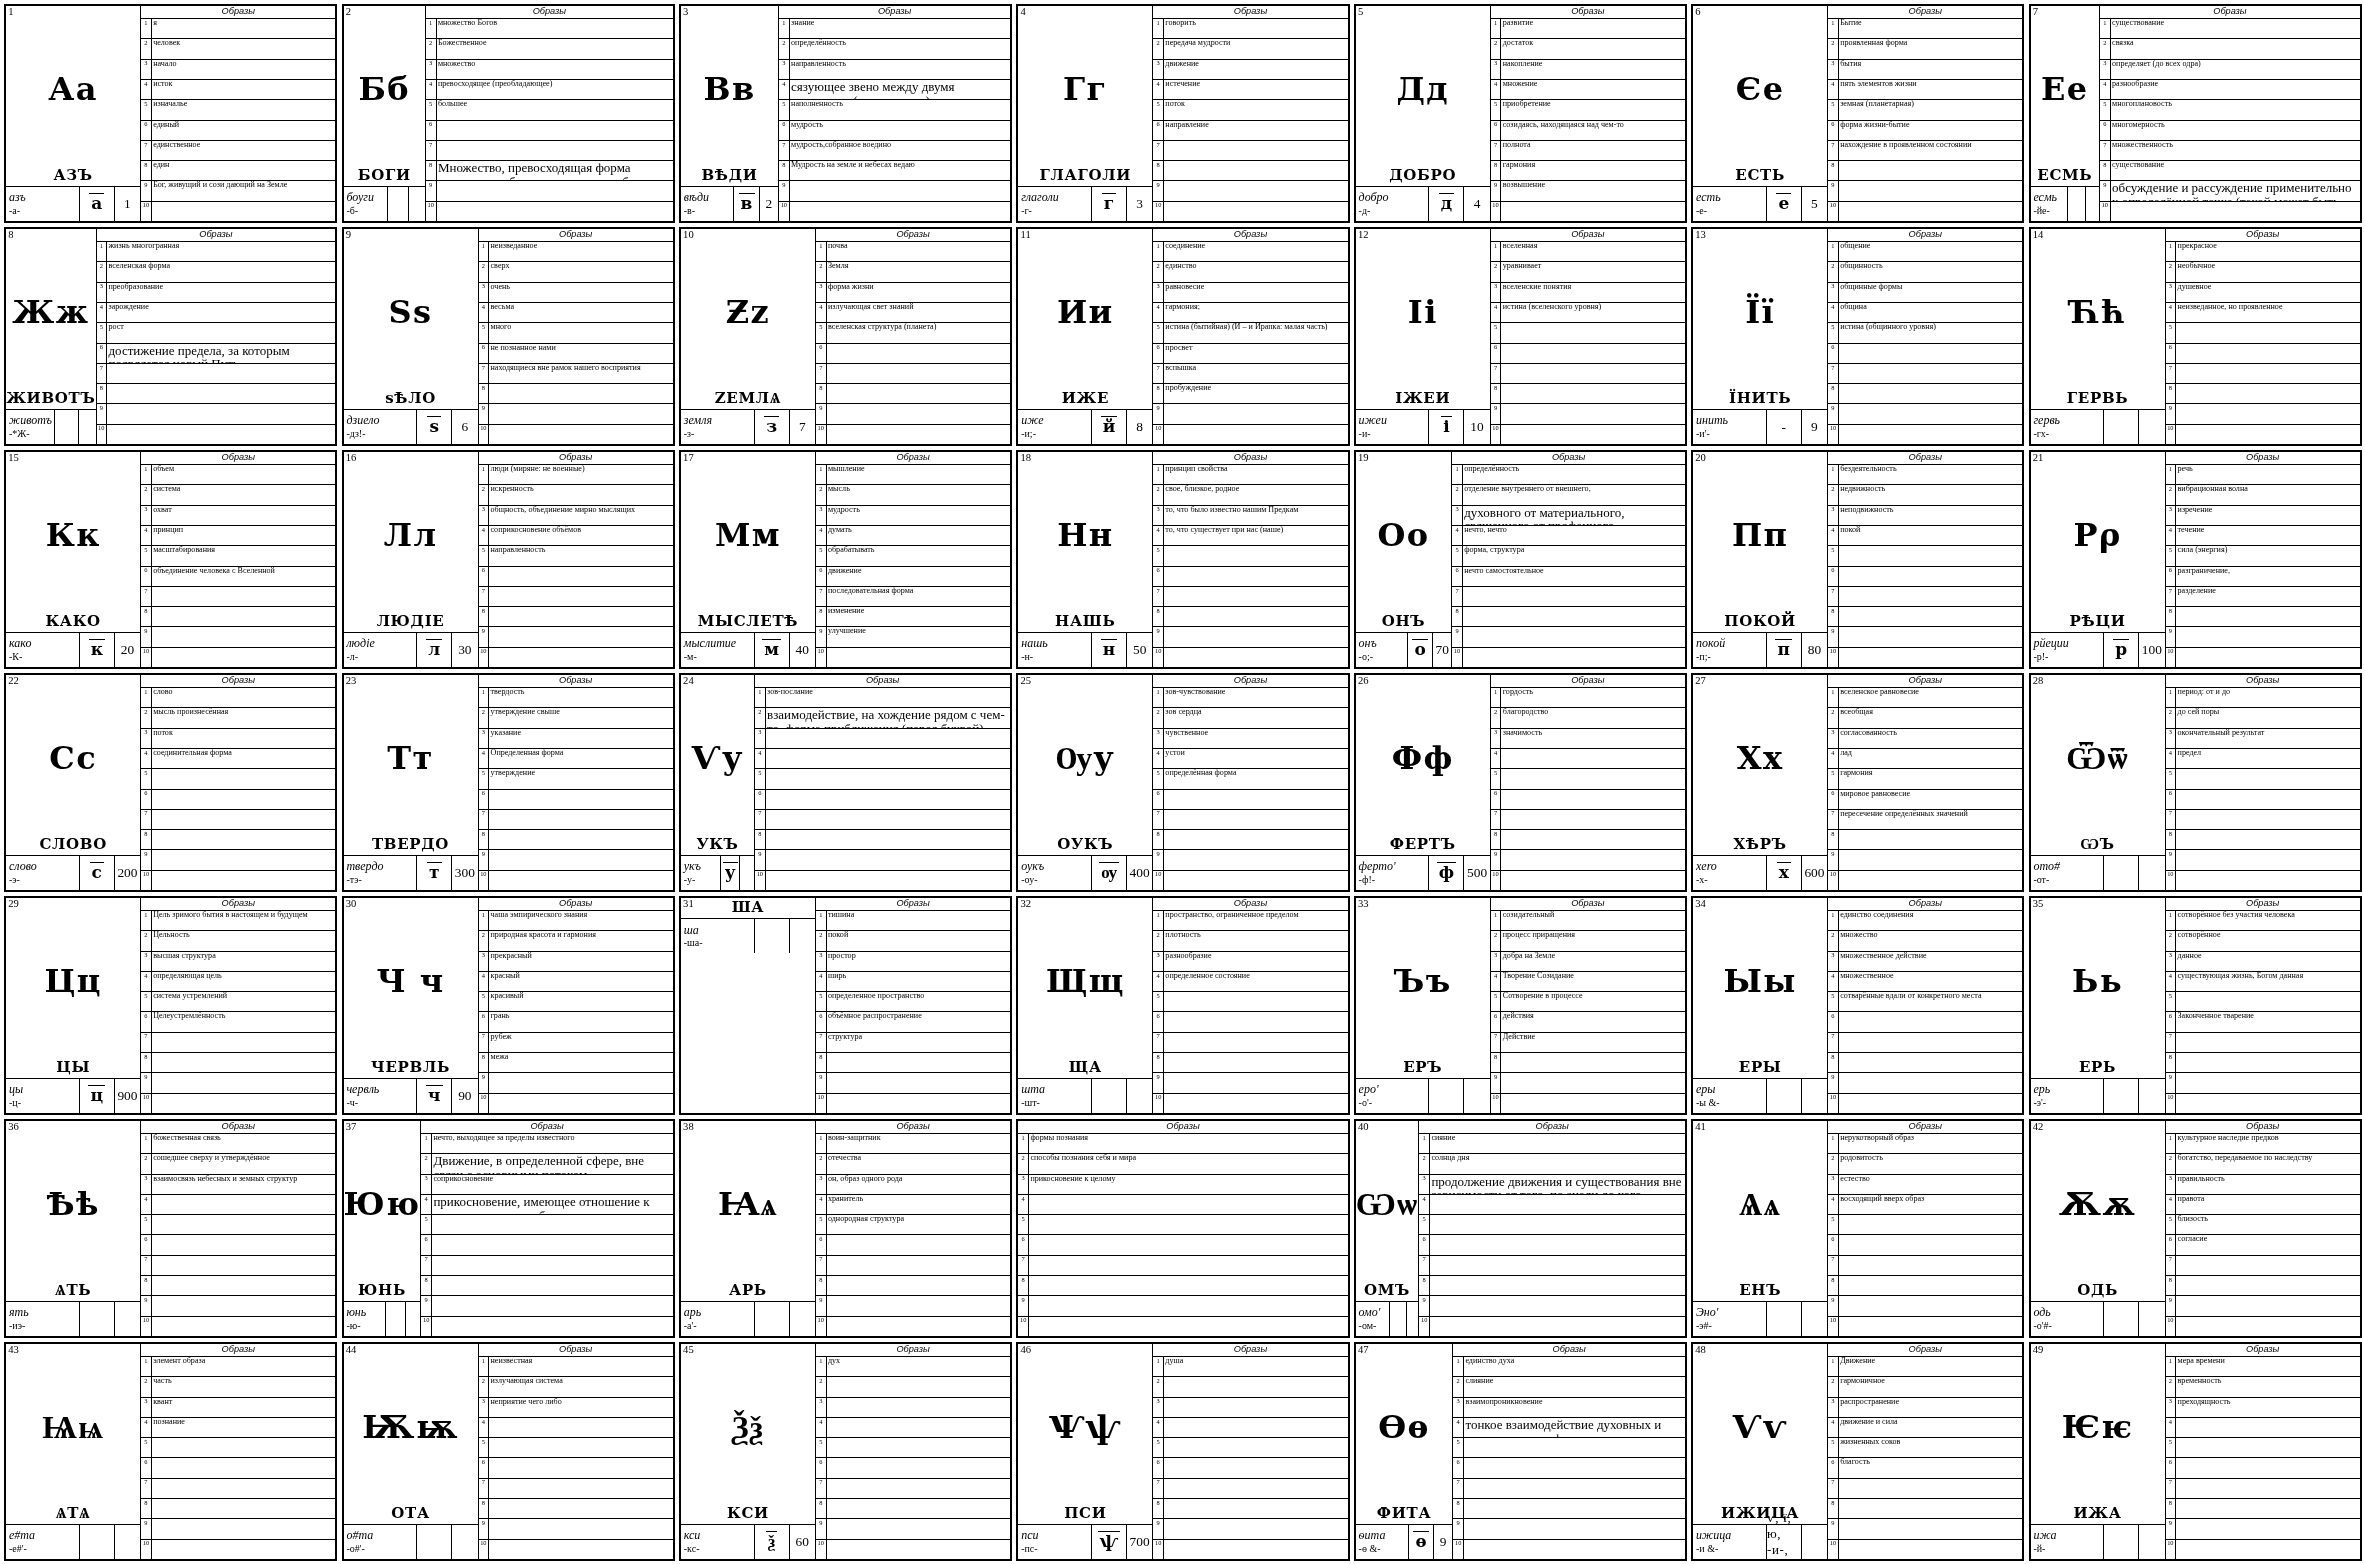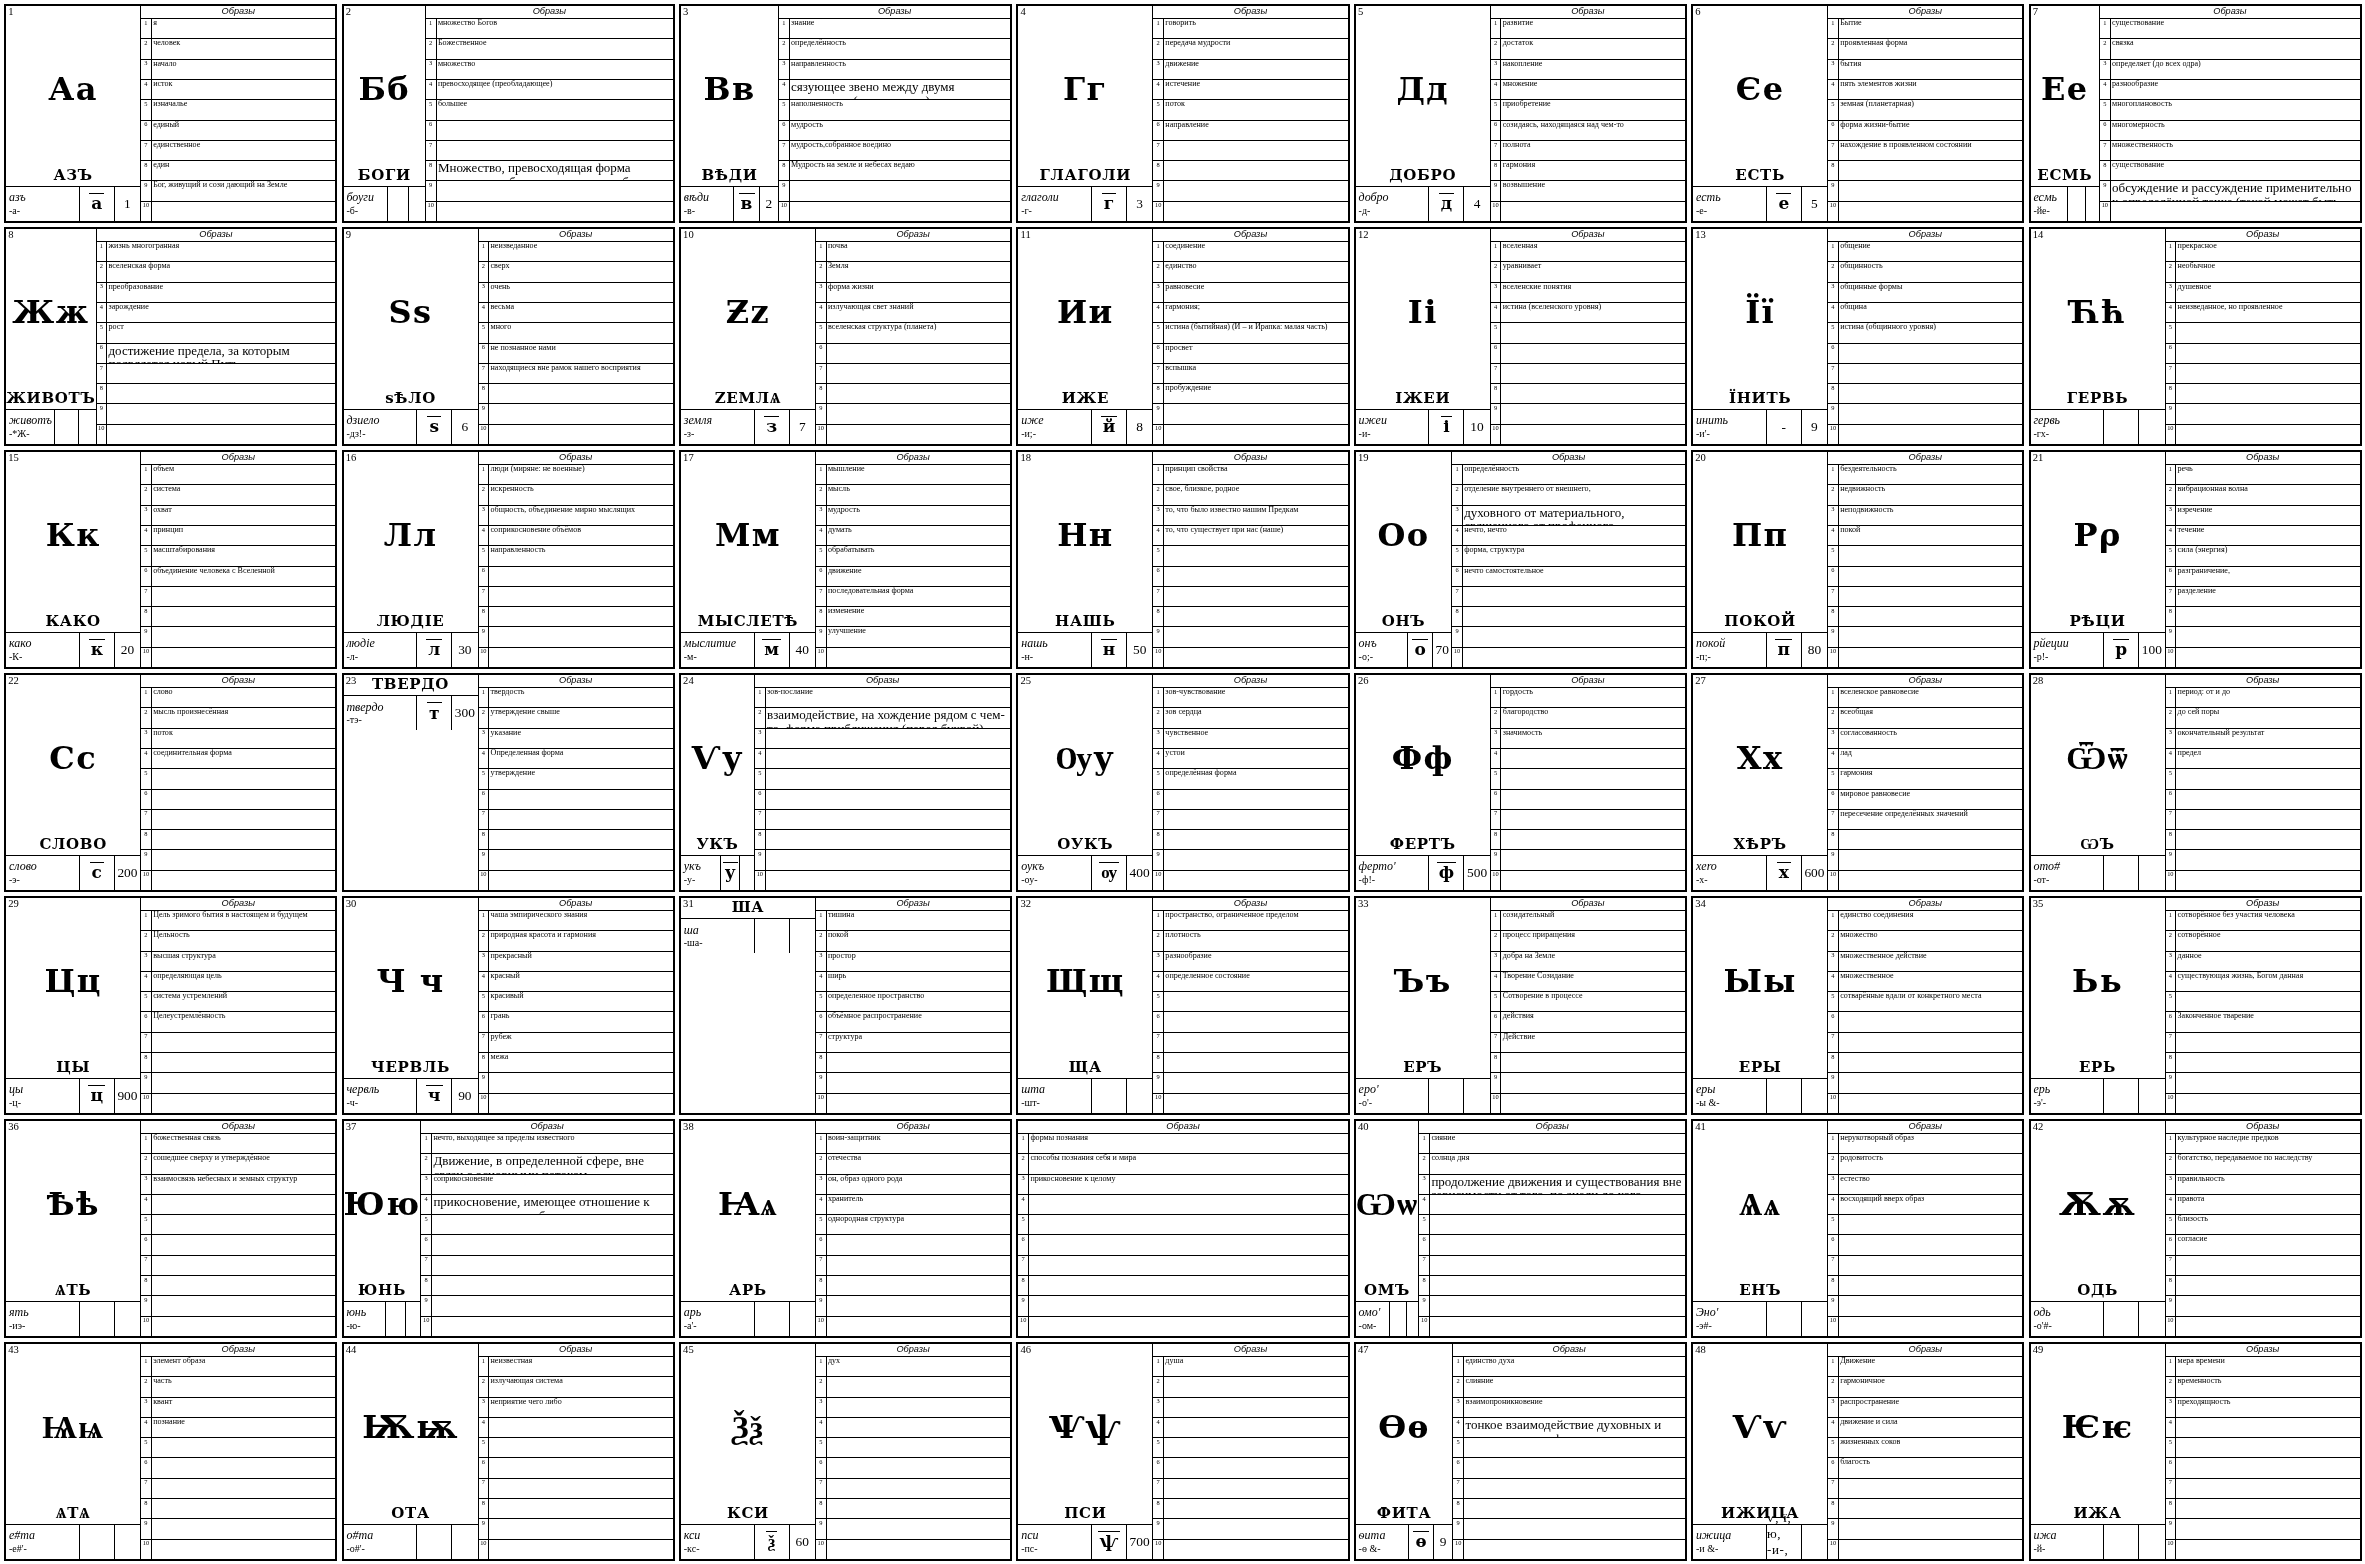--- a/index.html
+++ b/index.html
@@ -1533,20 +1533,21 @@
             <div class="r">
               <div class="ri">10</div>
               <div class="rt"></div>
             </div>
           </div>
         </div>
       </div>
       <div class="cell">
         <div class="left">
           <div class="num">23</div>
+          <div class="glyph">Тт</div>
           <div class="name">ТВЕРДО</div>
           <div class="footrow">
             <div class="fcol fc1">
               <div class="ital">твердо</div>
               <div class="translit">-тэ-</div>
             </div>
             <div class="fcol fc2">
               <div class="titlo">т</div>
             </div>
             <div class="fcol fc3">

